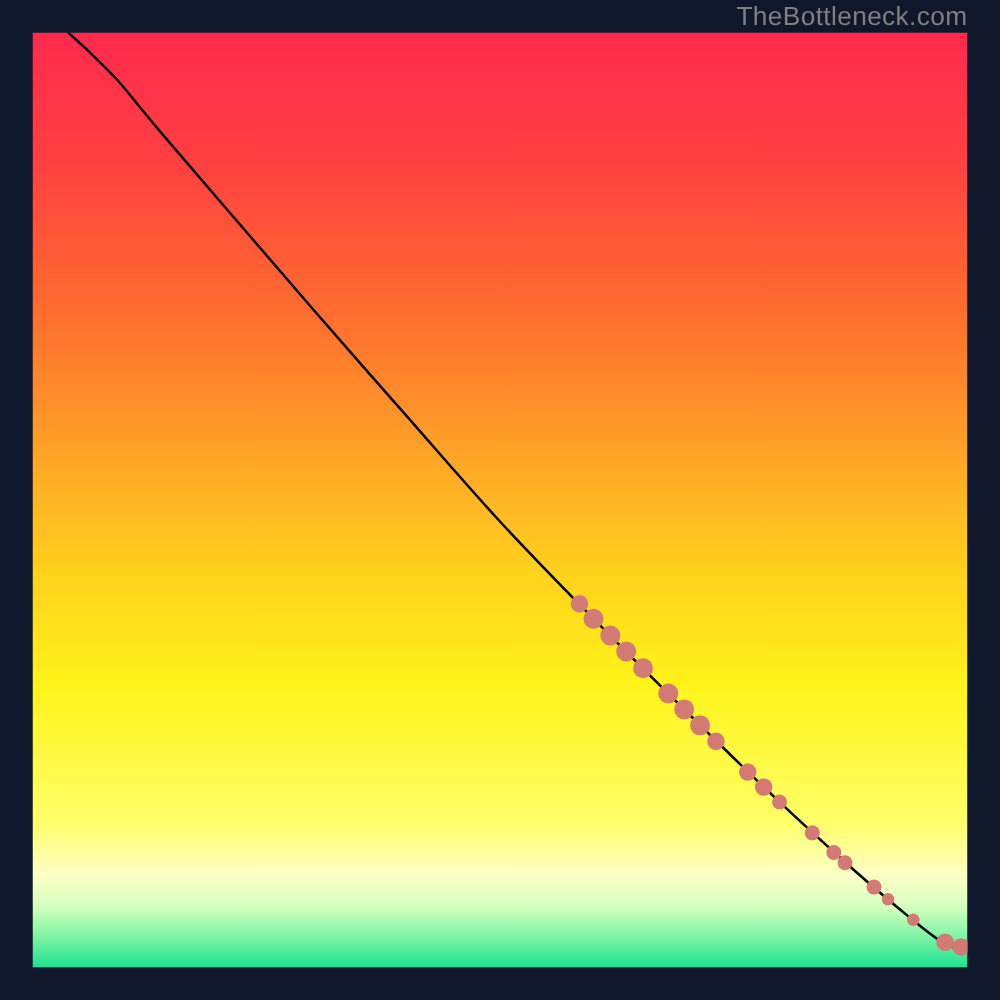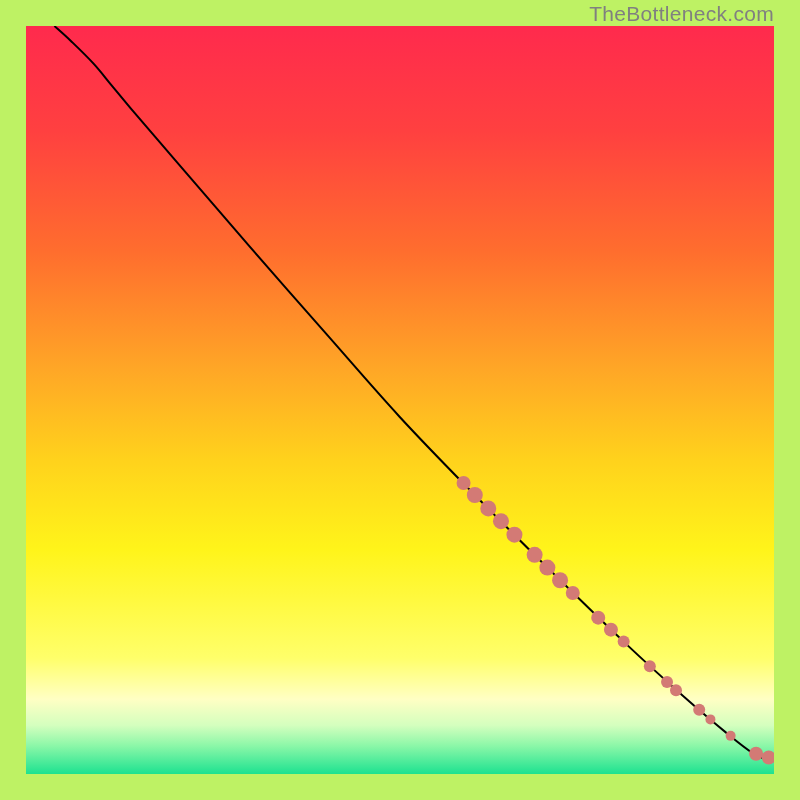--- a/index.html
+++ b/index.html
@@ -8,21 +8,21 @@
     width: 800px;
     height: 800px;
     background: #000000;
     overflow: hidden;
     font-family: Arial, Helvetica, sans-serif;
   }
   .stage {
     position: relative;
     width: 800px;
     height: 800px;
-    background: #bef264;
+    background: #0f172a;
   }
   .watermark {
     position: absolute;
     top: 2px;
     right: 26px;
     color: #808080;
     font-size: 21px;
     font-weight: 500;
     letter-spacing: 0.3px;
   }

